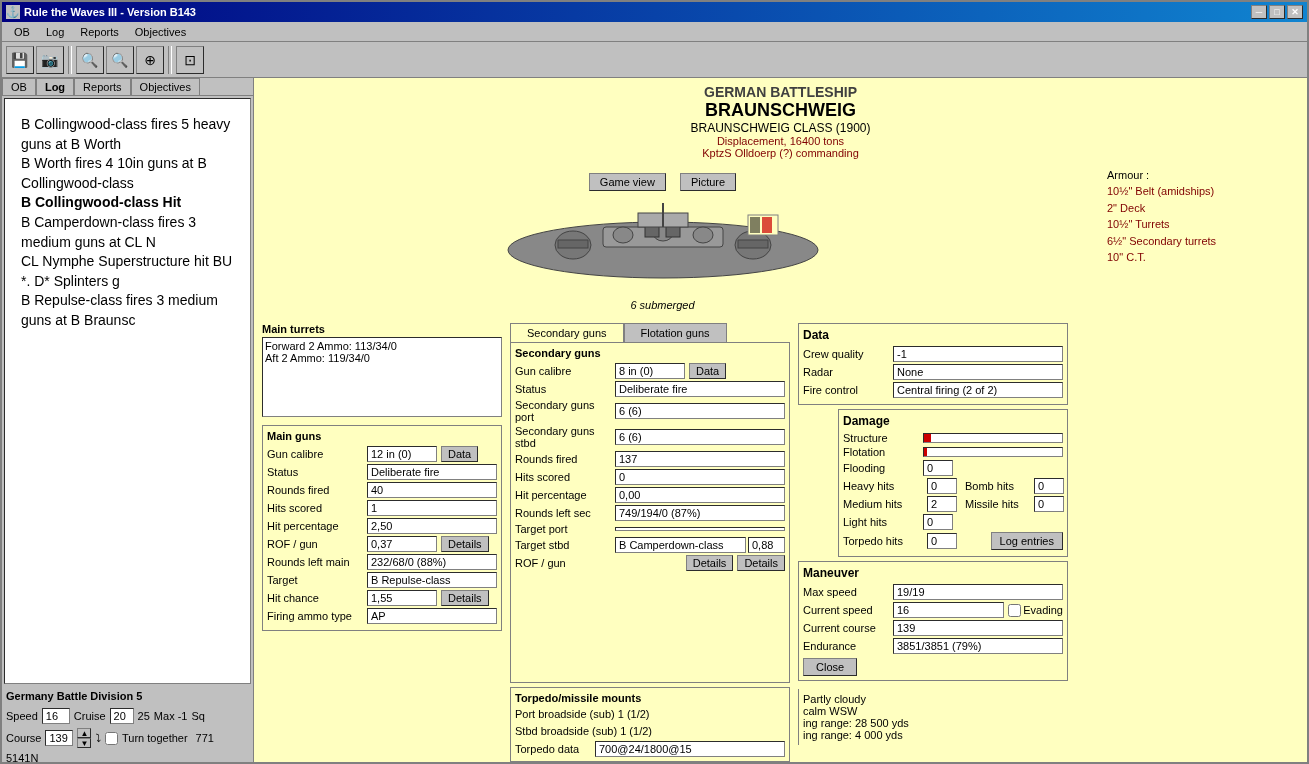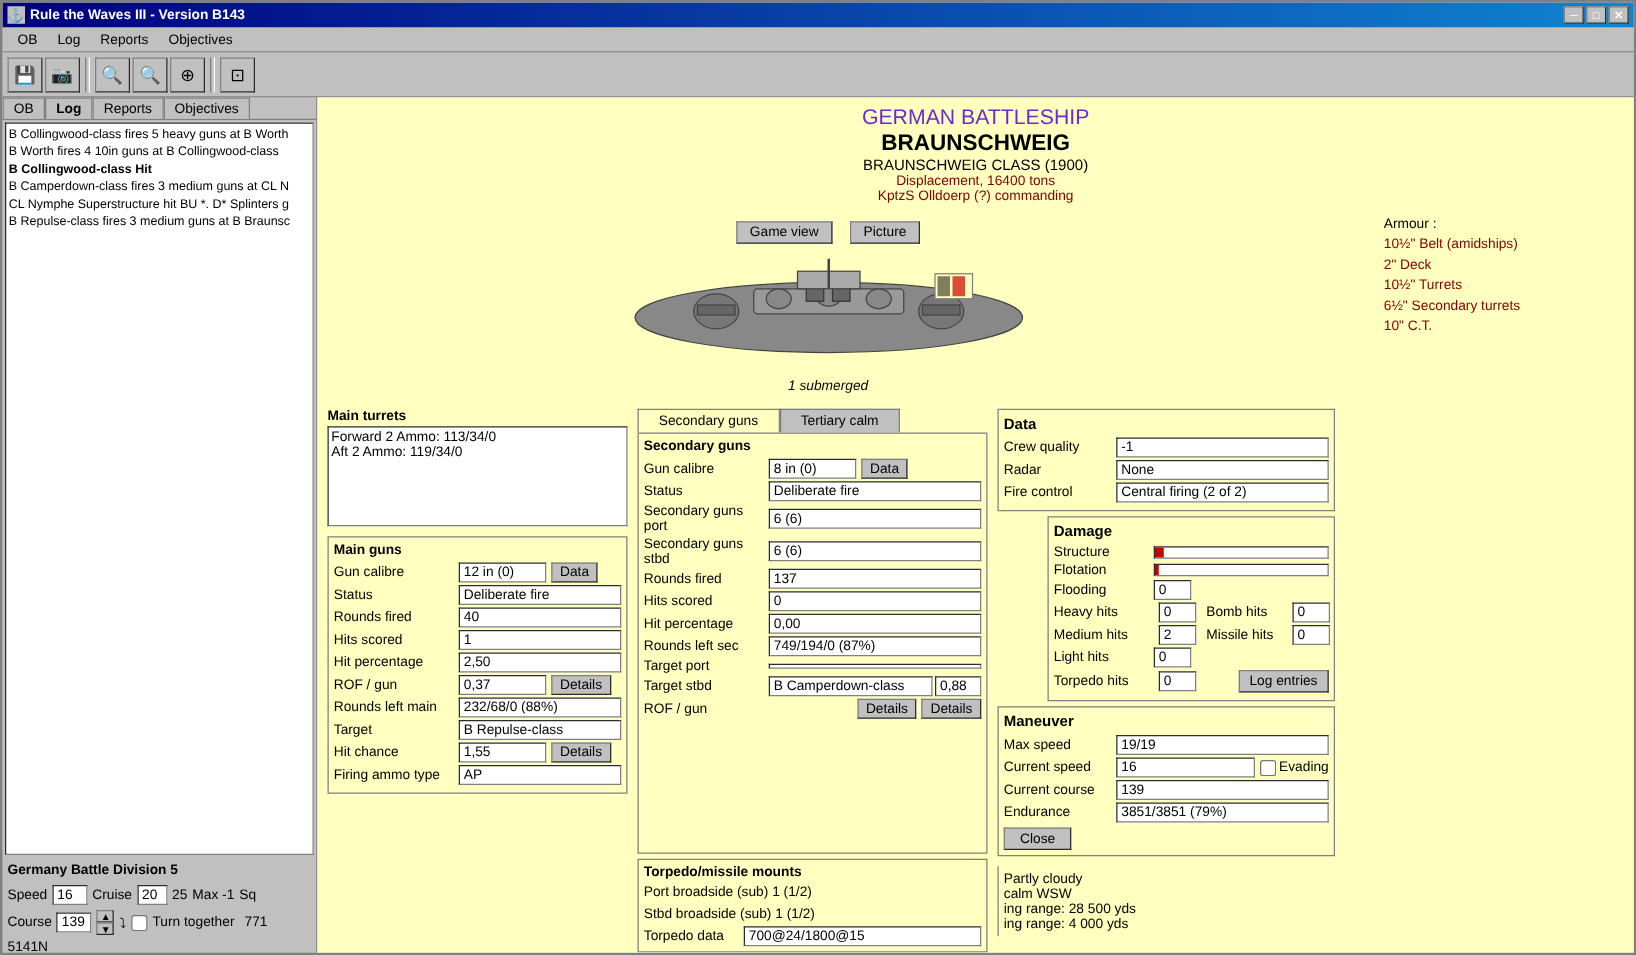--- a/index.html
+++ b/index.html
@@ -19,30 +19,30 @@
     .toolbar-btn { width: 28px; height: 28px; background: #c0c0c0; border: 1px outset #808080; display: flex; align-items: center; justify-content: center; cursor: pointer; font-size: 14px; }
     .toolbar-sep { width: 4px; height: 28px; border-left: 1px solid #808080; border-right: 1px solid #ffffff; margin: 0 2px; }
     
     .main-content { display: flex; height: calc(764px - 76px); }
     
     
     .left-panel { width: 252px; background: #c0c0c0; border-right: 1px solid #808080; display: flex; flex-direction: column; }
     .left-tabs { display: flex; border-bottom: 1px solid #808080; }
     .left-tab { padding: 2px 8px; border: 1px solid #808080; background: #c0c0c0; cursor: pointer; font-size: 11px; border-bottom: none; }
     .left-tab.active { background: #c0c0c0; font-weight: bold; }
-    .log-area { flex: 1; background: #ffffff; border: 1px inset #808080; margin: 2px; padding: 2px; overflow-y: auto; font-size: 10px; line-height: 1.4; }
+    .log-area { flex: 1; background: #ffffff; border: 1px inset #808080; margin: 2px; padding: 16px; overflow-y: auto; font-size: 14px; line-height: 1.4; }
     .log-entry { color: #000; }
     .log-bold { font-weight: bold; }
     
     
     .right-panel { flex: 1; display: flex; flex-direction: column; background: #ffffc0; }
     
     
     .ship-header { text-align: center; padding: 6px; background: #ffffc0; }
-    .ship-type { font-size: 17px; color: #6d28d9; }
+    .ship-type { font-size: 14px; color: #404040; font-weight: bold; }
     .ship-name { font-size: 18px; font-weight: bold; color: #000; }
     .ship-class { font-size: 12px; color: #000; }
     .ship-details { font-size: 11px; color: #800000; }
     
     .ship-section { display: flex; background: #ffffc0; padding: 0 8px; gap: 8px; }
     
     
     .ship-image-area { flex: 1; display: flex; flex-direction: column; align-items: center; position: relative; padding: 8px; }
     
     
@@ -229,21 +229,21 @@
             <rect x="193" y="26" width="14" height="16" fill="#666" stroke="#333" stroke-width="1"></rect>
 
             <rect x="165" y="18" width="50" height="14" fill="#aaa" stroke="#444" stroke-width="1"></rect>
 
             <line x1="190" y1="8" x2="190" y2="32" stroke="#444" stroke-width="2"></line>
 
             <rect x="275" y="20" width="30" height="20" fill="#ffffc0" stroke="#808080" stroke-width="1"></rect>
             <rect x="277" y="22" width="10" height="16" fill="#000" opacity="0.5"></rect>
             <rect x="289" y="22" width="10" height="16" fill="#c00" opacity="0.7"></rect>
           </svg>
-          <div class="submerged-text">1  submerged</div>
+          <div class="submerged-text">6  submerged</div>
         </div>
         <div style="width:20px;"></div>
         <div class="armour-panel">
           <div class="armour-title">Armour :</div>
           <div class="armour-item">10½" Belt (amidships)</div>
           <div class="armour-item">2" Deck</div>
           <div class="armour-item">10½" Turrets</div>
           <div class="armour-item">6½" Secondary turrets</div>
           <div class="armour-item">10" C.T.</div>
         </div>
@@ -304,21 +304,21 @@
             <div class="field-row">
               <span class="field-label">Firing ammo type</span>
               <span class="field-value">AP</span>
             </div>
           </div>
         </div>
 
         <div class="middle-panel">
           <div class="gun-tabs">
             <div class="gun-tab active">Secondary guns</div>
-            <div class="gun-tab">Tertiary calm</div>
+            <div class="gun-tab">Flotation guns</div>
           </div>
           <div class="secondary-guns-panel">
             <div class="sg-title">Secondary guns</div>
             <div class="field-row">
               <span class="field-label">Gun calibre</span>
               <span class="field-value-inline">8 in (0)</span>
               <button class="data-btn">Data</button>
             </div>
             <div class="field-row">
               <span class="field-label">Status</span>

